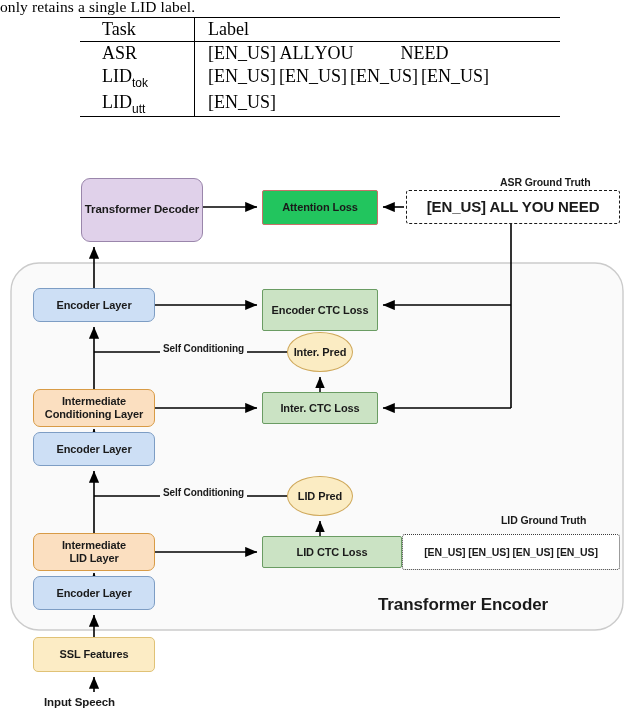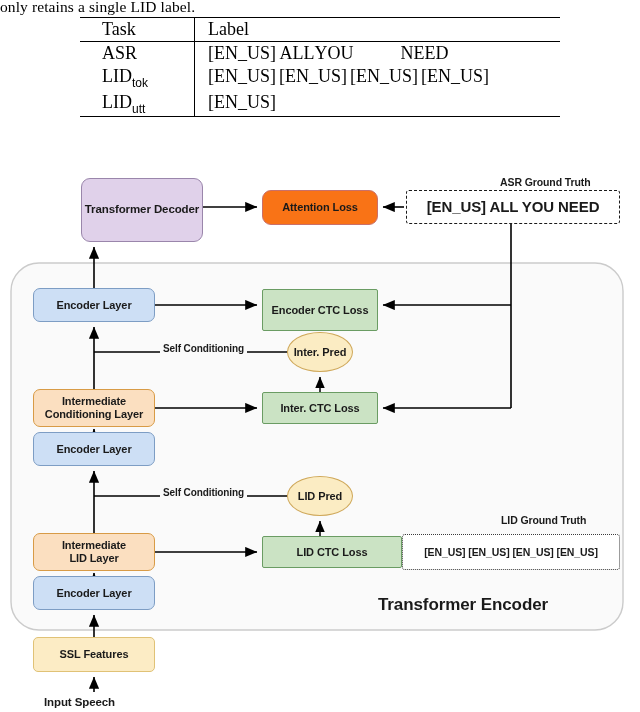--- a/index.html
+++ b/index.html
@@ -66,21 +66,21 @@
     z-index:3;
   }
   .n-decoder{
     left:33px;top:178px;width:122px;height:64px;
     background:#e0d1ea;border:1.3px solid #9a86ab;border-radius:9px;
     font-size:11.5px;
     margin-left:48px;
   }
   .n-attnloss{
     left:262px;top:190px;width:116px;height:35px;
-    background:#f97316;border:1.3px solid #c9706a;border-radius:9px;
+    background:#22c55e;border:1.3px solid #c9706a;border-radius:2px;
   }
   .n-enc-top{
     left:33px;top:288px;width:122px;height:34px;
     background:#cddff5;border:1.3px solid #7d9dc4;border-radius:7px;
   }
   .n-enc-mid{
     left:33px;top:432px;width:122px;height:34px;
     background:#cddff5;border:1.3px solid #7d9dc4;border-radius:7px;
   }
   .n-enc-bot{

